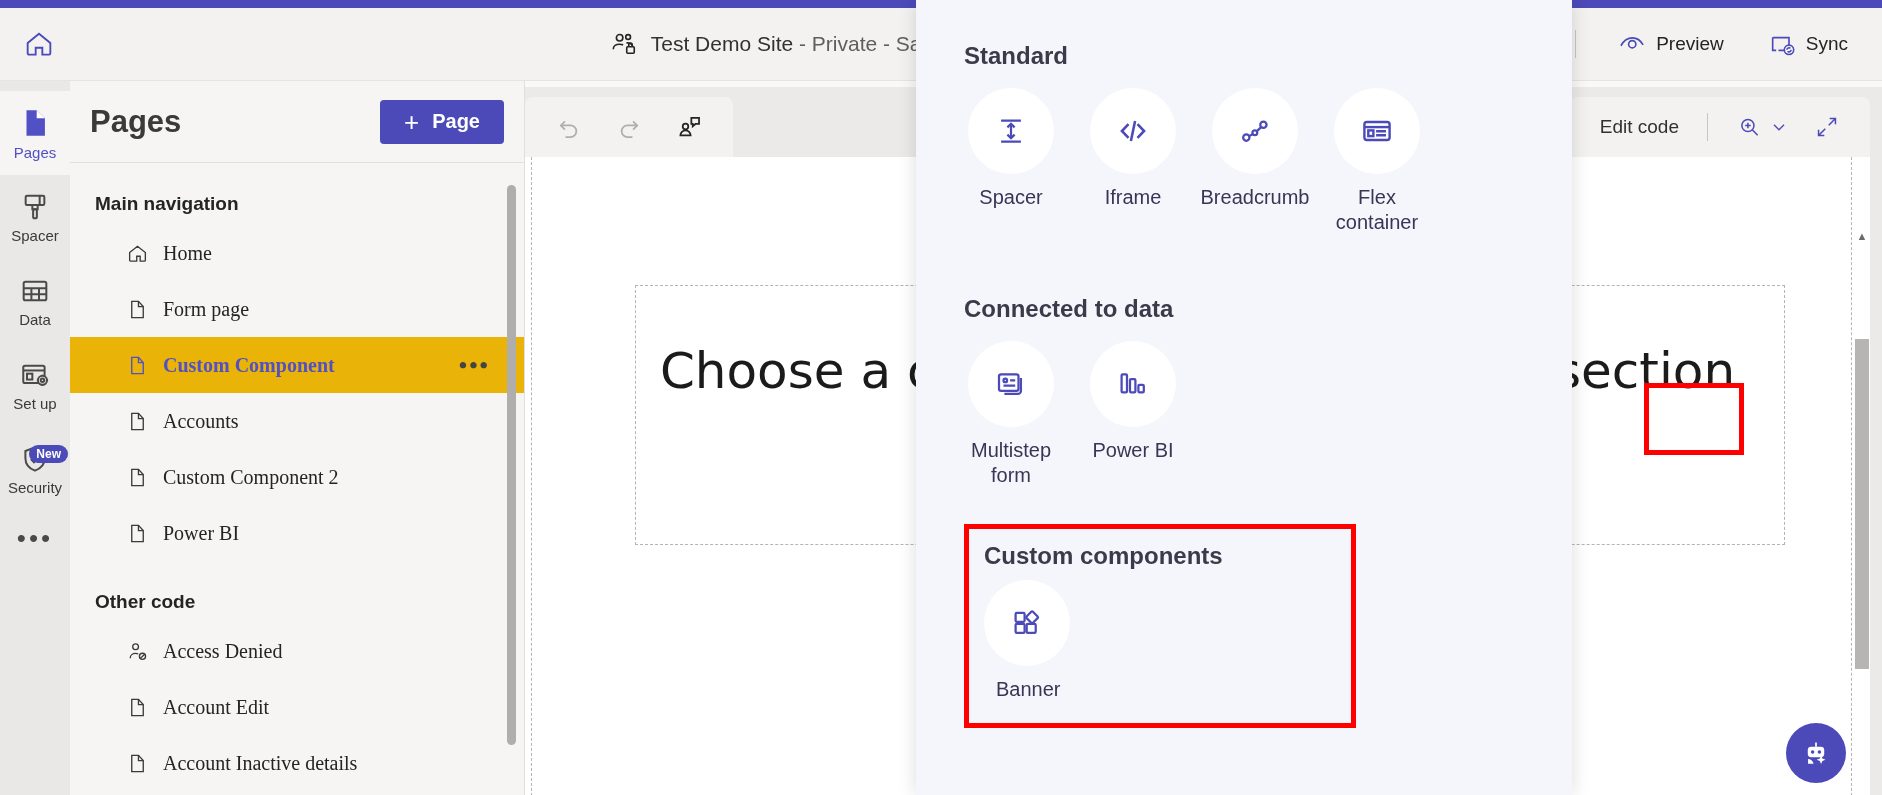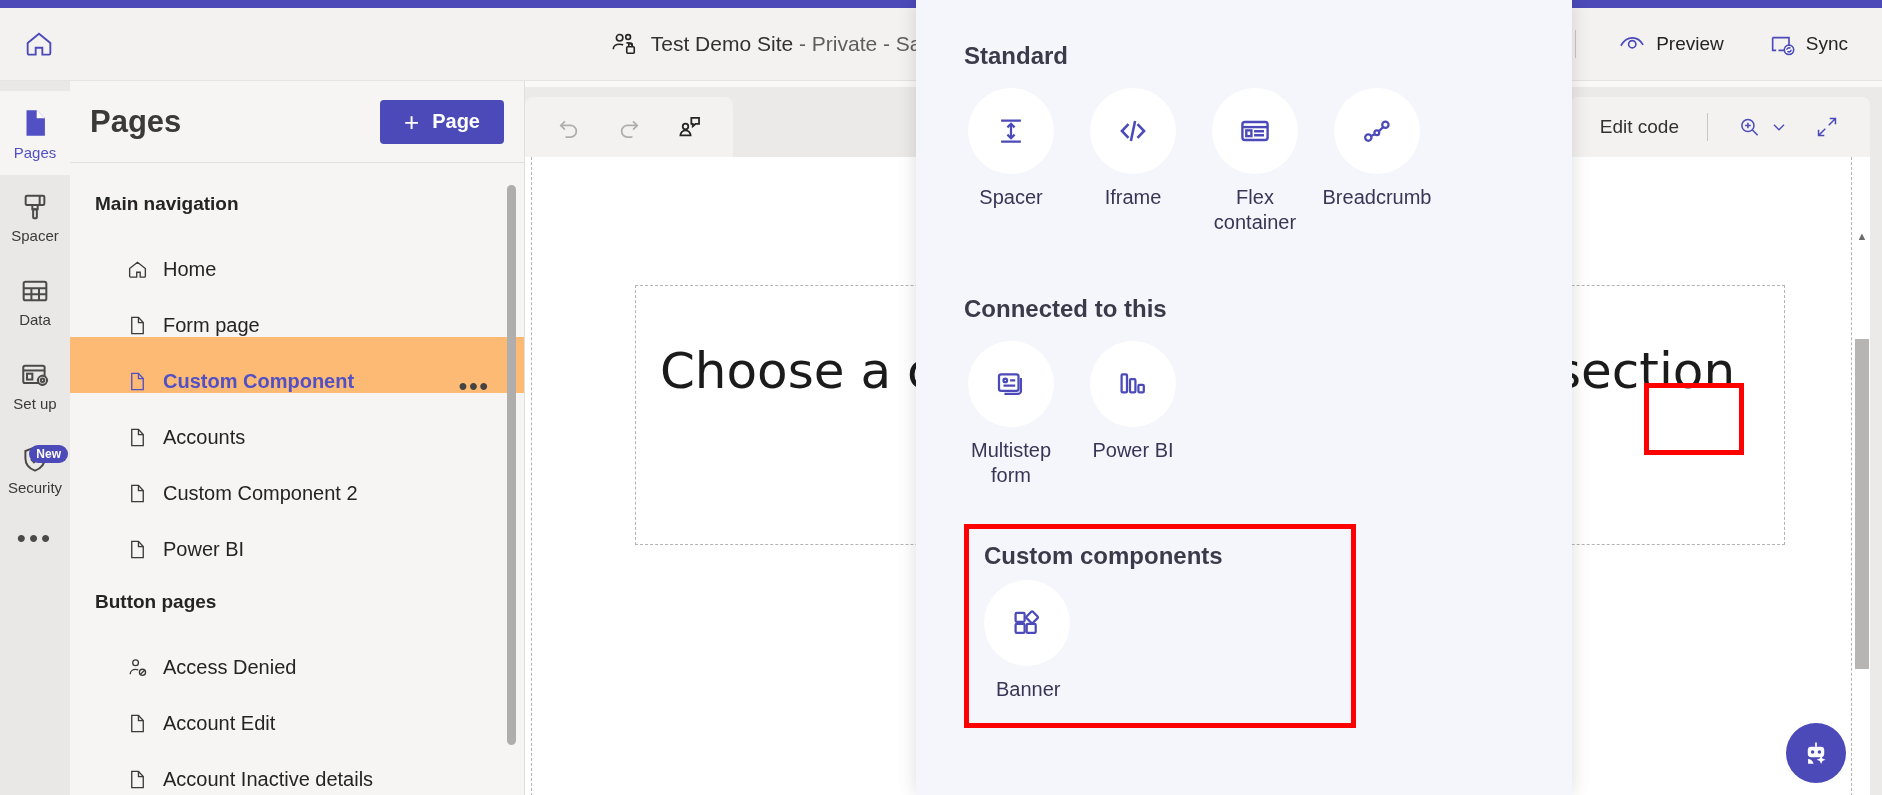--- a/index.html
+++ b/index.html
@@ -86,26 +86,27 @@
   .plus-glyph { font-size: 26px; font-weight: 300; line-height: 1; }
   .pages-scroll {
     position: relative; height: 632px; overflow: hidden;
     padding-top: 22px; background: #f6f5f4;
   }
   .group-title {
     font-size: 19px; font-weight: bold; color: #242424;
     padding: 8px 0 10px 25px;
   }
   .page-row {
-    display: flex; align-items: flex-end; gap: 14px; height: 56px;
+    display: flex; align-items: center; gap: 14px; height: 56px;
     padding-left: 56px; font-size: 20px; color: #242424;
     position: relative;
+    font-family: Liberation Serif, serif;
   }
   .page-row.selected {
-    background: #fdba74; color: #5150c4; font-weight: bold;
+    background: #eab308; color: #5150c4; font-weight: bold;
   }
   .page-row .ellipsis {
     position: absolute; right: 34px; font-size: 24px; color: #444;
     letter-spacing: 2px; line-height: 0.6;
   }
   .pane-scrollbar {
     position: absolute; top: 22px; right: 8px; width: 9px; height: 565px;
     background: transparent;
   }
   .pane-scrollbar .thumb {
@@ -408,21 +409,21 @@
       <div class="page-row">
         <span>
           <svg width="23" height="23" viewBox="0 0 24 24" fill="none" stroke="#3b3a39" stroke-width="1.4">
             <path d="M6 3.5h7L18 9v11.5H6z"></path>
               <path d="M13 3.5V9h5"></path>
           </svg>
         </span>
         <span>Power BI</span>
       </div>
 
-      <div class="group-title" style="padding-top:30px">Button pages</div>
+      <div class="group-title" style="padding-top:30px">Other code</div>
 
       <div class="page-row">
         <span>
           <svg width="23" height="23" viewBox="0 0 24 24" fill="none" stroke="#3b3a39" stroke-width="1.4">
             <circle cx="10" cy="7" r="3"></circle>
             <path d="M4.4 19c0-3.1 2.6-5 5.6-5 1 0 2 .2 2.8.6"></path>
             <circle cx="17.2" cy="17" r="3.2"></circle>
             <path d="M15 19.2 19.4 14.8"></path>
           </svg>
         </span>
@@ -597,44 +598,44 @@
           <svg width="36" height="36" viewBox="0 0 24 24" fill="none" stroke="#4b4ab8" stroke-width="1.7">
             <path d="M9 7.4 4.6 12 9 16.6M15 7.4 19.4 12 15 16.6"></path>
             <path d="M13.4 5.4 10.6 18.6"></path>
           </svg>
         </div>
         <div class="fly-label">Iframe</div>
       </div>
 
       <div class="fly-item">
         <div class="fly-circle">
+          <svg width="36" height="36" viewBox="0 0 24 24" fill="none" stroke="#4b4ab8" stroke-width="1.5">
+            <circle cx="6.2" cy="16.4" r="2.1"></circle>
+            <circle cx="11.9" cy="13.2" r="1.6"></circle>
+            <circle cx="17.6" cy="7.8" r="2.1"></circle>
+            <path d="M8.1 15.4 10.5 14M13.3 12.1l2.8-2.7"></path>
+          </svg>
+        </div>
+        <div class="fly-label">Breadcrumb</div>
+      </div>
+
+      <div class="fly-item">
+        <div class="fly-circle">
           <svg width="36" height="36" viewBox="0 0 24 24" fill="none" stroke="#4b4ab8" stroke-width="1.6">
             <rect x="3.6" y="6" width="16.8" height="12" rx="1.6"></rect>
             <path d="M3.6 9.4h16.8"></path>
             <rect x="6.2" y="11.6" width="3.4" height="3.8"></rect>
             <path d="M11.4 12.2h6.6M11.4 14.8h6.6"></path>
           </svg>
         </div>
         <div class="fly-label">Flex container</div>
       </div>
-
-      <div class="fly-item">
-        <div class="fly-circle">
-          <svg width="36" height="36" viewBox="0 0 24 24" fill="none" stroke="#4b4ab8" stroke-width="1.5">
-            <circle cx="6.2" cy="16.4" r="2.1"></circle>
-            <circle cx="11.9" cy="13.2" r="1.6"></circle>
-            <circle cx="17.6" cy="7.8" r="2.1"></circle>
-            <path d="M8.1 15.4 10.5 14M13.3 12.1l2.8-2.7"></path>
-          </svg>
-        </div>
-        <div class="fly-label">Breadcrumb</div>
-      </div>
-    </div>
-
-    <div class="fly-section-title" style="margin-top:54px">Connected to this</div>
+    </div>
+
+    <div class="fly-section-title" style="margin-top:54px">Connected to data</div>
     <div class="fly-grid">
 
       <div class="fly-item">
         <div class="fly-circle">
           <svg width="36" height="36" viewBox="0 0 24 24" fill="none" stroke="#4b4ab8" stroke-width="1.5">
             <rect x="4" y="5.6" width="13" height="11" rx="1.4"></rect>
             <path d="M18.6 8v8.6a2 2 0 0 1-2 2H7.6"></path>
             <circle cx="8.2" cy="9.6" r="1.2"></circle>
             <path d="M11.4 9.6h3.4M7 13h7.8"></path>
           </svg>

